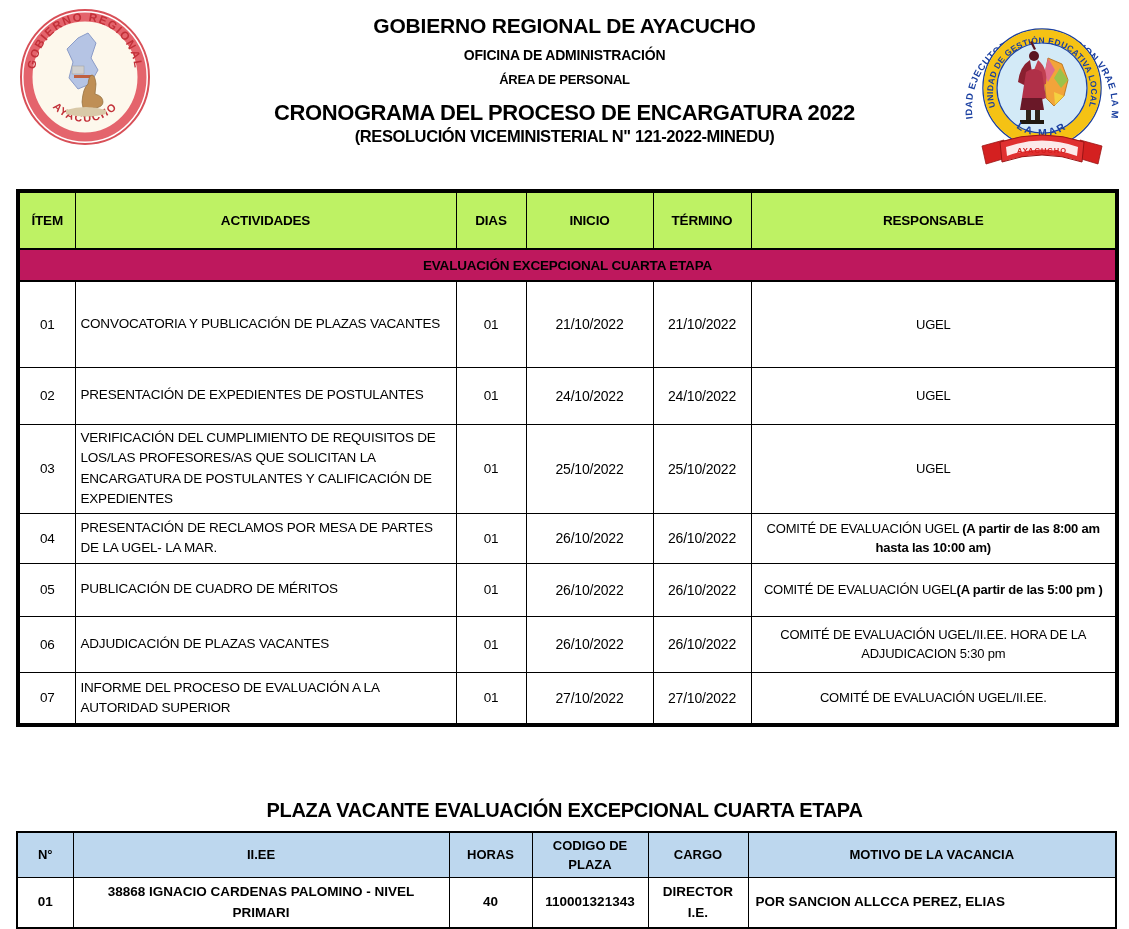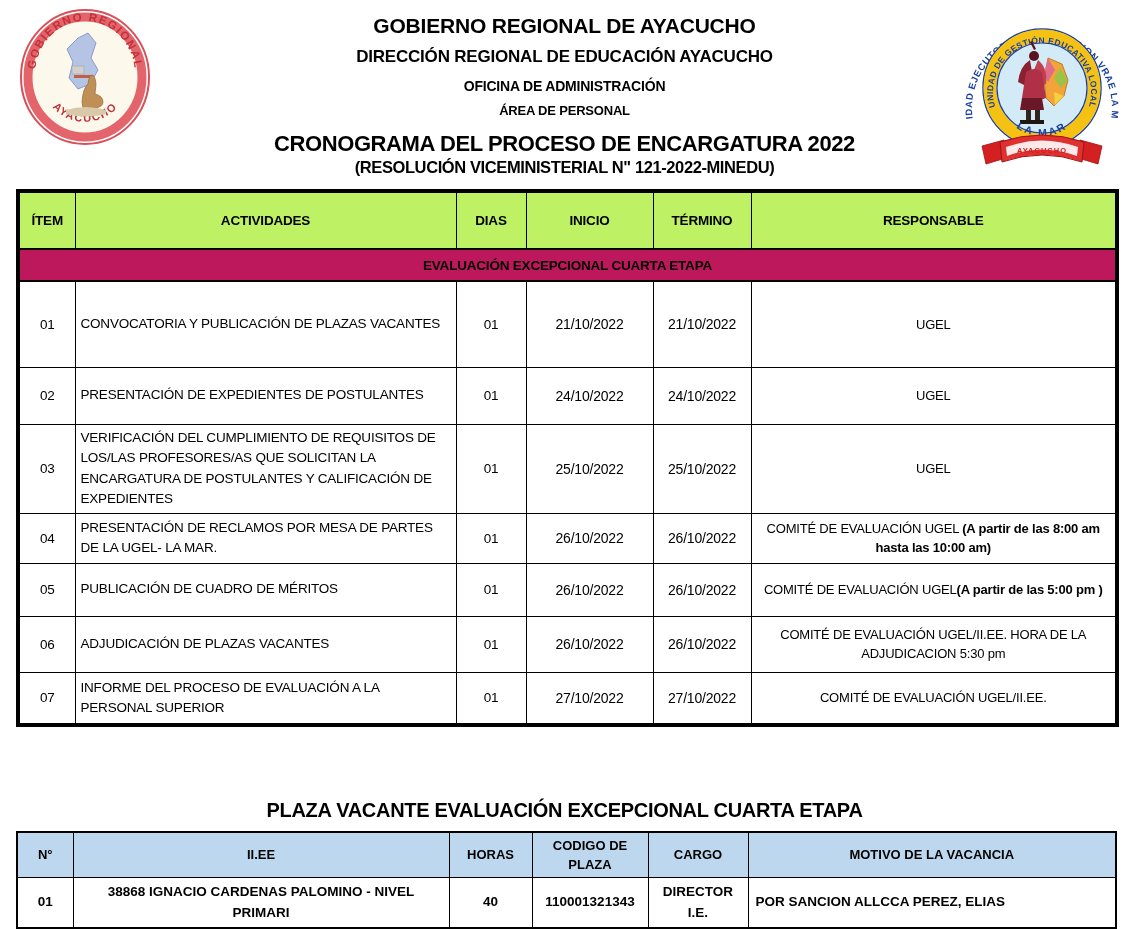--- a/index.html
+++ b/index.html
@@ -59,21 +59,20 @@
     <g>
       <rect x="56" y="60" width="12" height="8" fill="#cfcfcf" stroke="#9a9a9a" stroke-width="0.5"></rect>
       <rect x="58" y="69" width="18" height="3" fill="#c06040"></rect>
       <path d="M 66,96 q 1,-14 6,-18 q 1,-9 4,-9 q 3,0 4,9 l -1,10 q 8,2 8,8 q 0,5 -8,6 l -2,-0 l 0,8 l -3,0 l 0,-8 l -4,0 l 0,8 l -3,0 l 0,-8 Z" fill="#bf8f55" stroke="#8f6a3a" stroke-width="0.7"></path>
       <path d="M 50,104 q 20,-6 40,0 l 0,4 q -20,5 -40,0 Z" fill="#d9c9a8"></path>
     </g>
   </svg>
 
   <div class="header-text">
     <p class="h1">GOBIERNO REGIONAL DE AYACUCHO</p>
-    <p class="h2">DIRECCIÓN REGIONAL DE EDUCACIÓN AYACUCHO</p>
     <p class="h3">OFICINA DE ADMINISTRACIÓN</p>
     <p class="h4">ÁREA DE PERSONAL</p>
     <p class="doc-title">CRONOGRAMA DEL PROCESO DE ENCARGATURA   2022</p>
     <p class="doc-subtitle">(RESOLUCIÓN VICEMINISTERIAL N" 121-2022-MINEDU)</p>
   </div>
 
   <svg class="logo-right" width="164" height="190" viewBox="0 0 164 190">
     <path id="rl-outer" d="M 13,120 A 70,70 0 1 1 151,120" fill="none"></path>
     <text font-size="9.5" font-weight="bold" fill="#1a3fa0" letter-spacing="0.6">
       <textPath href="#rl-outer" startOffset="50%" text-anchor="middle">UNIDAD EJECUTORA 307 EDUCACION VRAE LA MAR</textPath>
@@ -181,21 +180,21 @@
       <tr style="height:56px">
         <td class="c-item">06</td>
         <td class="c-act">ADJUDICACIÓN DE PLAZAS VACANTES</td>
         <td class="c-dias">01</td>
         <td class="c-date">26/10/2022</td>
         <td class="c-date">26/10/2022</td>
         <td class="c-resp"><span>COMITÉ DE EVALUACIÓN UGEL/II.EE. HORA DE LA ADJUDICACION 5:30 pm</span><b></b></td>
       </tr>
       <tr style="height:53px">
         <td class="c-item">07</td>
-        <td class="c-act">INFORME DEL PROCESO DE EVALUACIÓN A LA PERSONAL SUPERIOR</td>
+        <td class="c-act">INFORME DEL PROCESO DE EVALUACIÓN A LA AUTORIDAD SUPERIOR</td>
         <td class="c-dias">01</td>
         <td class="c-date">27/10/2022</td>
         <td class="c-date">27/10/2022</td>
         <td class="c-resp"><span>COMITÉ DE EVALUACIÓN UGEL/II.EE.</span><b></b></td>
       </tr>
     </tbody>
   </table>
 
   <div class="t2-title">PLAZA VACANTE  EVALUACIÓN EXCEPCIONAL CUARTA ETAPA</div>
 

